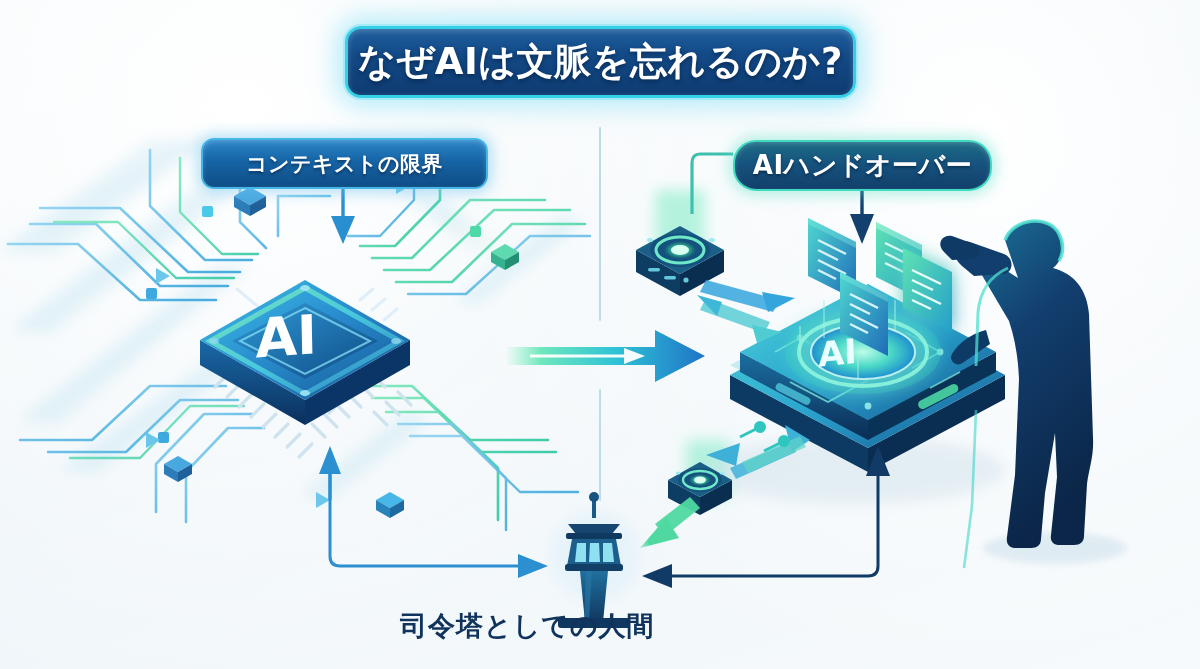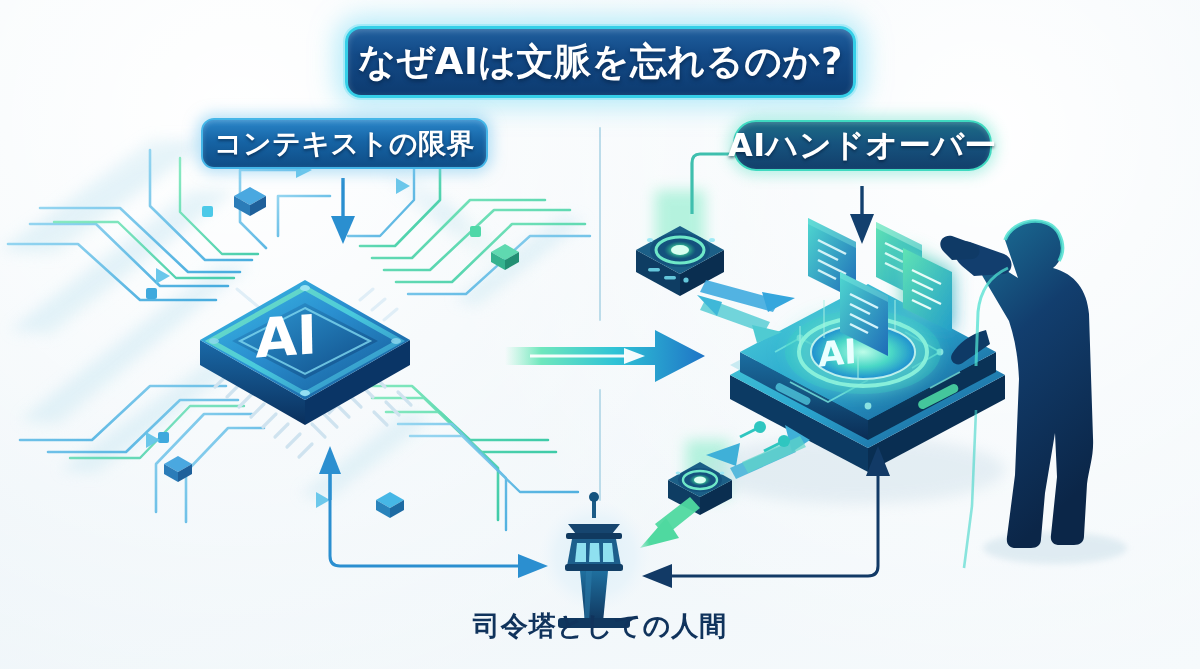--- a/index.html
+++ b/index.html
@@ -24,37 +24,37 @@
     background:linear-gradient(180deg,#1f5f9e 0%,#134a87 38%,#0d3b70 100%);
     border:3px solid #35cfe8;
     box-shadow:0 0 0 2px rgba(120,226,244,.45),0 0 26px 8px rgba(120,220,245,.55),
                inset 0 2px 6px rgba(255,255,255,.22);
     font-size:37px;
   }
   #title-badge .txt{
     text-shadow:0 2px 4px rgba(0,22,48,.55);
   }
   #label-left{
-    left:201px;top:118px;width:283px;height:47px;border-radius:13px;
+    left:201px;top:138px;width:283px;height:47px;border-radius:13px;
     background:linear-gradient(180deg,#2a86c9 0%,#1664a5 45%,#0f4d86 100%);
     border:2px solid #45b6e8;
     box-shadow:0 0 14px 4px rgba(110,195,240,.5),inset 0 2px 5px rgba(255,255,255,.2);
-    font-size:28px;
+    font-size:21px;
   }
   #label-right{
-    left:733px;top:120px;width:255px;height:47px;border-radius:23px;
+    left:733px;top:140px;width:255px;height:47px;border-radius:23px;
     background:linear-gradient(180deg,#1d6c86 0%,#16537e 45%,#123f6b 100%);
     border:2px solid #3fd9c0;
     box-shadow:0 0 14px 4px rgba(90,225,200,.45),inset 0 2px 5px rgba(255,255,255,.18);
-    font-size:32px;
+    font-size:26px;
   }
   #label-left .txt,#label-right .txt{text-shadow:0 2px 3px rgba(0,20,45,.5);}
 
   #bottom-caption{
-    position:absolute;left:400px;top:608px;width:400px;text-align:center;
+    position:absolute;left:400px;top:608px;width:400px;text-align:left;
     color:#10335c;font-size:27px;font-weight:700;letter-spacing:1px;
   }
 </style>
 </head>
 <body>
 
 <div id="stage">
 
   <svg class="svgfull" viewBox="0 0 1200 669">
     <defs>

